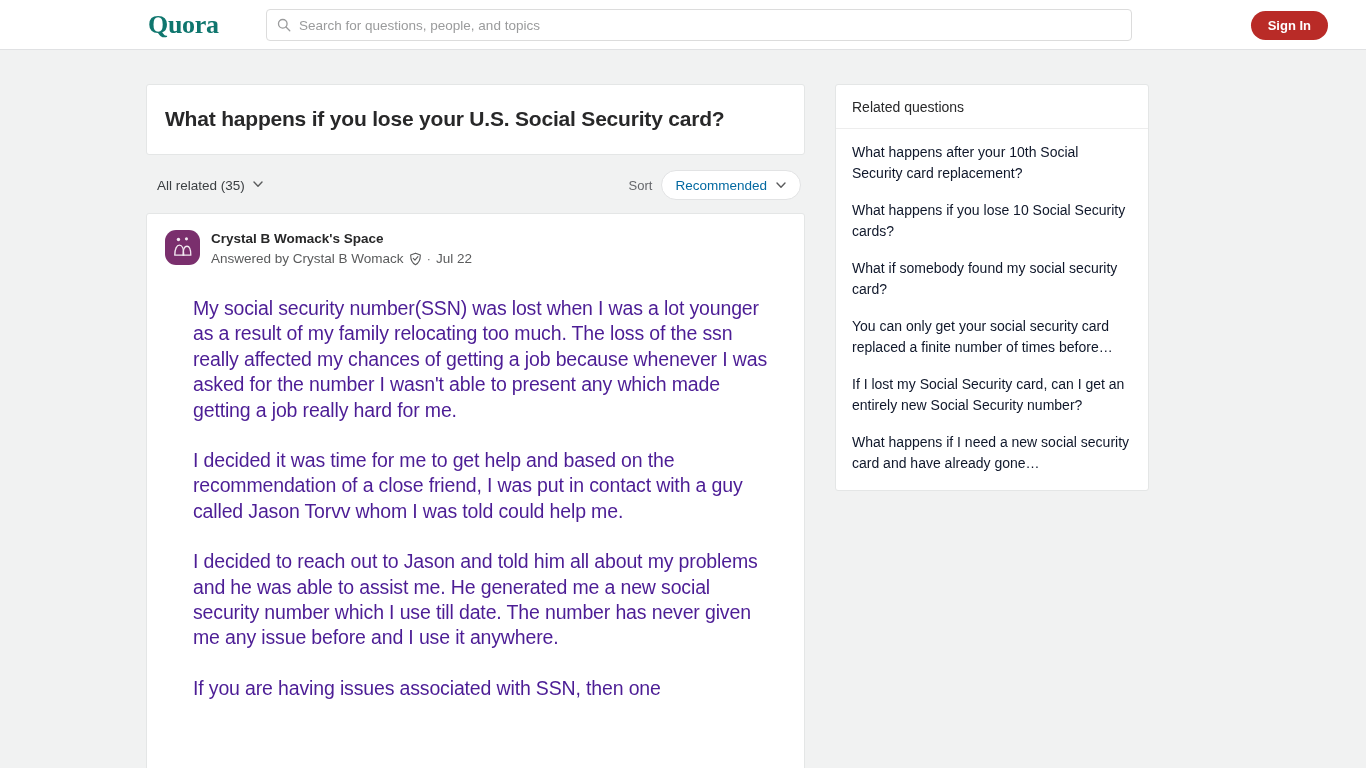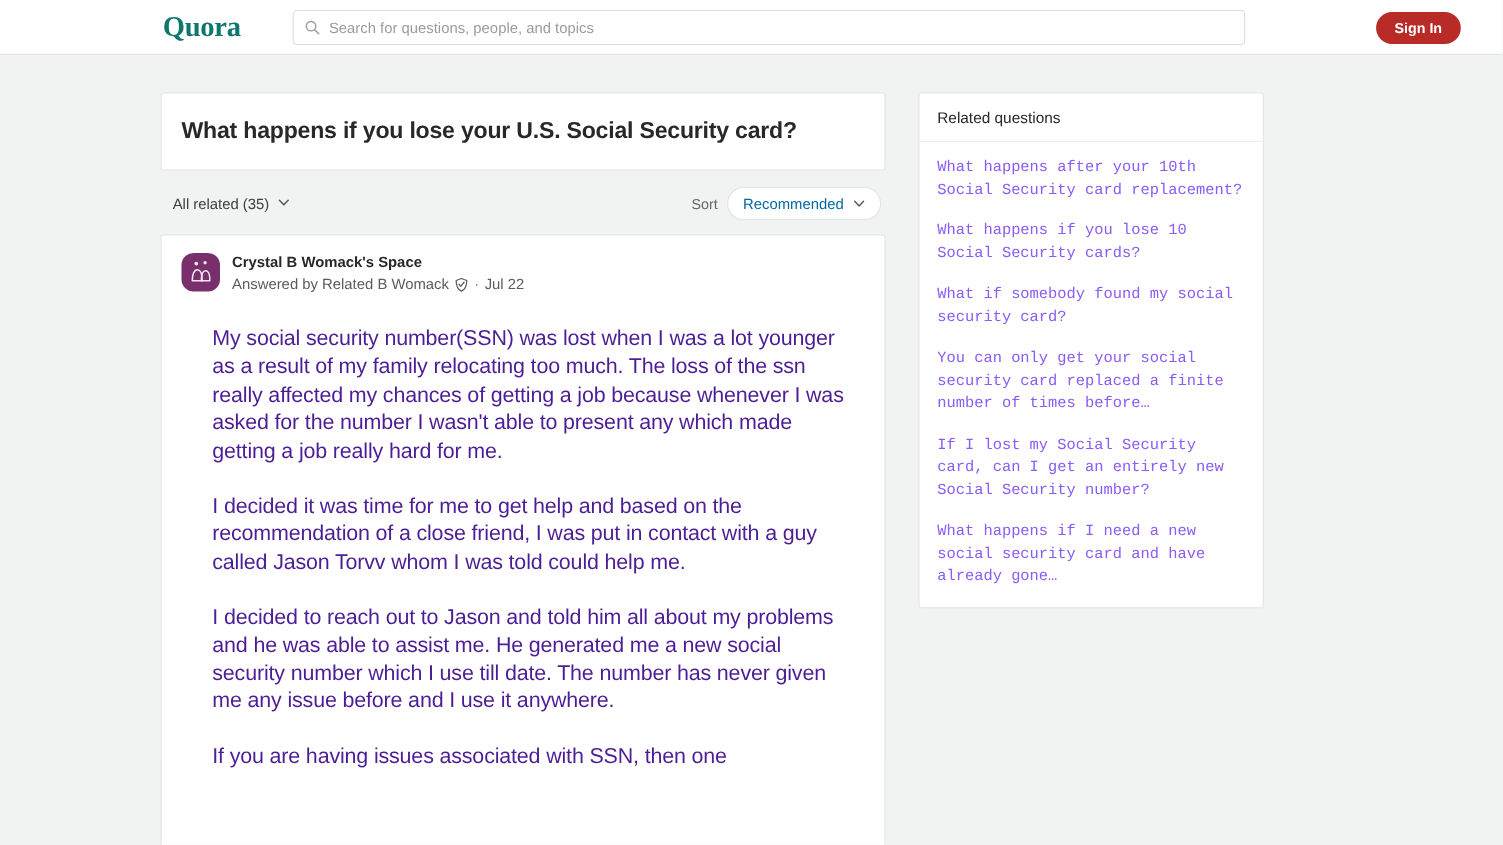--- a/index.html
+++ b/index.html
@@ -215,25 +215,24 @@
     padding: 14px 16px 13px 16px;
     border-bottom: 1px solid #ededed;
     font-size: 14px;
     color: #282829;
   }
   .related-list { padding: 13px 16px 15px 16px; }
   .related-item {
     display: block;
     font-size: 14px;
     line-height: 20.5px;
-    color: #8b5cf6;
+    color: #0f172a;
     text-decoration: none;
     margin-bottom: 17px;
     cursor: pointer;
-    font-family: Liberation Mono, monospace;
   }
   .related-item:last-child { margin-bottom: 2px; }
 </style>
 </head>
 <body>
 
 <div class="header">
   <div class="logo">Quora</div>
 
   <div class="search-wrap">
@@ -280,21 +279,21 @@
           <svg width="27" height="27" viewBox="0 0 30 30">
             <circle cx="10.5" cy="6.2" r="1.9" fill="#f2e7f0"></circle>
             <circle cx="19.4" cy="5.4" r="1.7" fill="#f2e7f0"></circle>
             <path d="M6.4 23.5 C6.4 16.8 8.6 12.4 11.6 12.4 C14.6 12.4 16.4 16.8 16.4 23.5 Z" fill="none" stroke="#f2e7f0" stroke-width="1.5" stroke-linejoin="round"></path>
             <path d="M15.6 23.5 C15.6 17.6 17.4 13.6 20.0 13.6 C22.6 13.6 24.2 17.6 24.2 23.5 Z" fill="none" stroke="#f2e7f0" stroke-width="1.5" stroke-linejoin="round"></path>
           </svg>
         </div>
         <div>
           <div class="space-name">Crystal B Womack's Space</div>
           <div class="answered-line">
-            <span>Answered by Related B Womack</span>
+            <span>Answered by Crystal B Womack</span>
             <svg class="badge-icon" width="13" height="14" viewBox="0 0 14 15">
               <path d="M7 1.2 L12.2 3.2 C12.2 8.6 10.2 12.2 7 13.6 C3.8 12.2 1.8 8.6 1.8 3.2 Z" fill="none" stroke="#5a5b5c" stroke-width="1.2" stroke-linejoin="round"></path>
               <path d="M4.6 6.9 L6.4 8.8 L9.6 4.9" fill="none" stroke="#5a5b5c" stroke-width="1.2" stroke-linecap="round" stroke-linejoin="round"></path>
             </svg>
             <span class="dot-sep">·</span>
             <span>Jul 22</span>
           </div>
         </div>
       </div>
 

